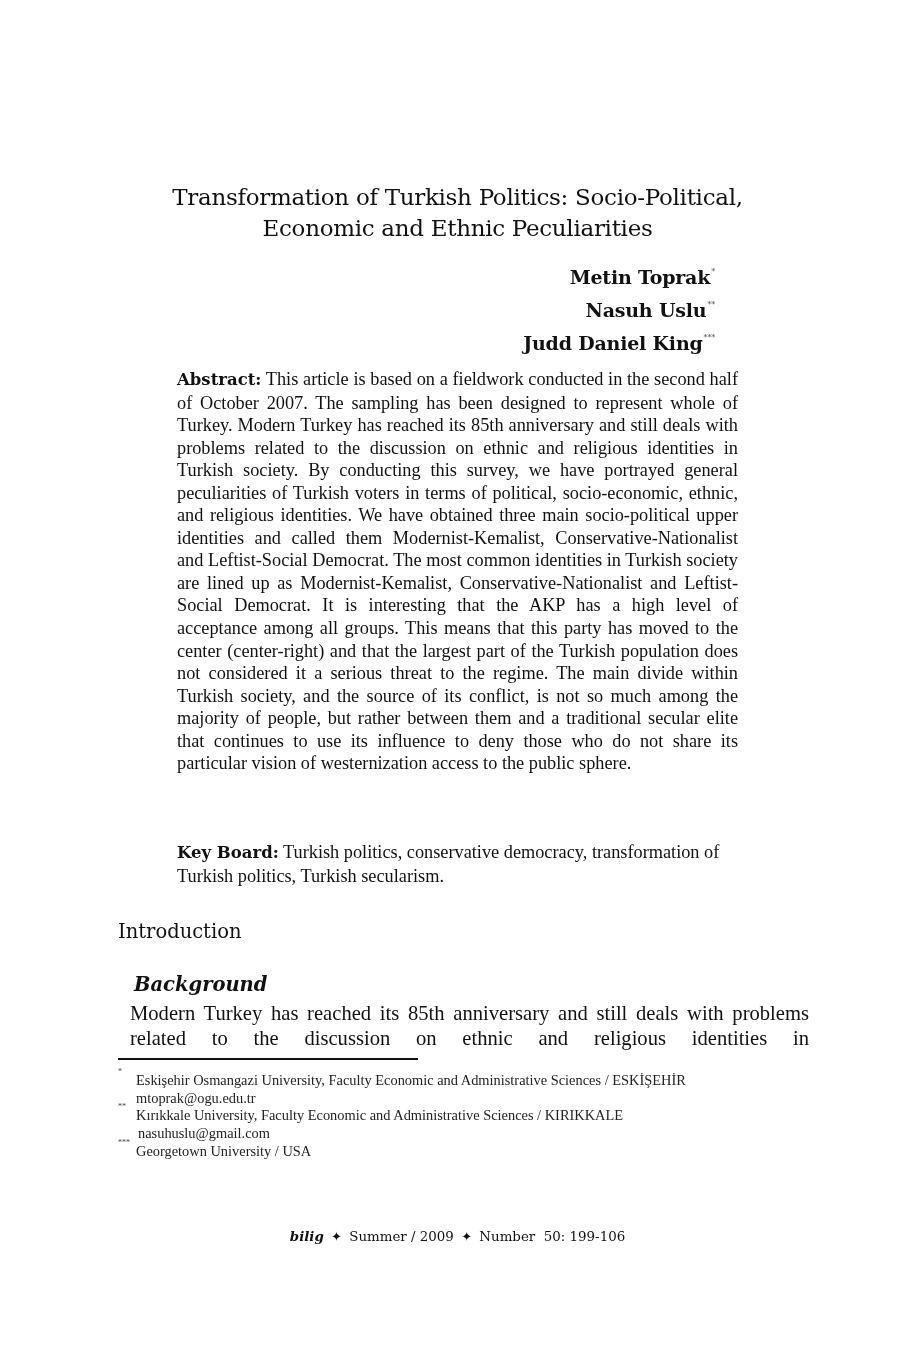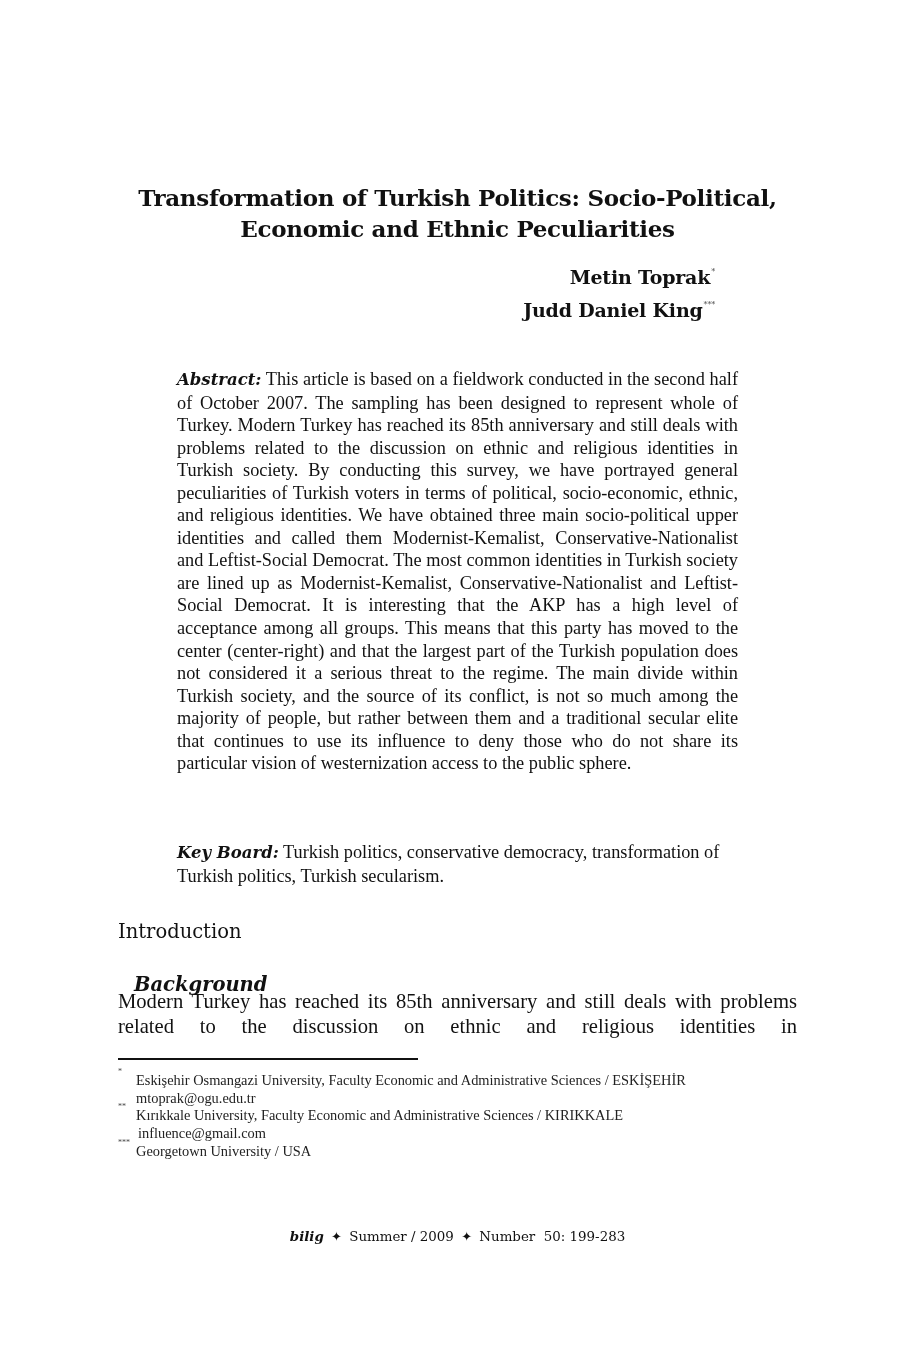--- a/index.html
+++ b/index.html
@@ -1,52 +1,52 @@
 <!DOCTYPE html>
 <html><head>
 <meta charset="utf-8">
 <style>
   html, body { margin: 0; padding: 0; background: #ffffff; }
   body { width: 915px; height: 1359px; position: relative; overflow: hidden; color: #111; }
   .page { position: absolute; left: 0; top: 0; width: 915px; height: 1359px; }
   .title {
     position: absolute; left: 100px; width: 715px; top: 182px;
-    text-align: center; font-family: "DejaVu Serif", serif; font-weight: bold;
+    text-align: center; font-family: "DejaVu Serif", serif; font-weight: normal;
     font-size: 23px; line-height: 31px; letter-spacing: -0.3px; margin: 0;
   }
   .authors {
     position: absolute; left: 200px; width: 515px; top: 258px;
     text-align: right; font-family: "DejaVu Serif", serif; font-weight: bold;
     font-size: 19px; line-height: 27px; letter-spacing: -0.2px;
   }
   .authors .author { display: block; }
   .authors sup { font-size: 8px; font-weight: normal; vertical-align: 10px; color: #444; margin-left: 1px; }
   .abstract {
     position: absolute; left: 177px; width: 561px; top: 368px;
     font-family: "Liberation Serif", serif; font-size: 18.3px; line-height: 22.55px;
     text-align: justify; margin: 0;
   }
   .abstract .label, .keywords .label {
-    font-family: "DejaVu Serif", serif; font-weight: bold; font-style: italic; font-size: 16.5px;
+    font-family: "DejaVu Serif", serif; font-weight: bold; font-size: 16.5px;
   }
   .keywords {
     position: absolute; left: 177px; width: 561px; top: 841px;
     font-family: "Liberation Serif", serif; font-size: 18.3px; line-height: 22.5px;
     margin: 0; text-align: left;
   }
   .h-intro {
     position: absolute; left: 118px; top: 918px; margin: 0;
     font-family: "DejaVu Serif", serif; font-weight: normal; font-size: 19.5px; line-height: 28px;
   }
   .h-background {
     position: absolute; left: 118px; top: 955px; margin: 16px;
     font-family: "DejaVu Serif", serif; font-weight: bold; font-style: italic; font-size: 19.5px; line-height: 28px;
   }
   .body-text {
-    position: absolute; left: 118px; width: 679px; top: 989px; margin: 0;
+    position: absolute; left: 118px; width: 679px; top: 989px; margin: 12px;
     font-family: "Liberation Serif", serif; font-size: 20.6px; line-height: 25px;
     text-align: justify; text-align-last: justify;
   }
   .fn-rule {
     position: absolute; left: 118px; top: 1058px; width: 300px; height: 0;
     border-top: 2px solid #111;
   }
   .footnotes {
     position: absolute; left: 118px; top: 1072px; width: 700px;
     font-family: "Liberation Serif", serif; font-size: 14.4px; line-height: 17.7px; color: #222;
@@ -67,20 +67,21 @@
 
 <div class="page">
 
   <h1 class="title">
     <span>Transformation of Turkish Politics: Socio-Political,</span><br>
     <span>Economic and Ethnic Peculiarities</span>
   </h1>
 
   <div class="authors">
     <span class="author"><span>Metin Toprak</span><sup>*</sup></span>
+    <span class="author"><span>Nasuh Uslu</span><sup>**</sup></span>
     <span class="author"><span>Judd Daniel King</span><sup>***</sup></span>
   </div>
 
   <p class="abstract"><span class="label">Abstract:</span> <span>This article is based on a fieldwork conducted in the second half of October 2007. The sampling has been designed to represent whole of Turkey. Modern Turkey has reached its 85th anniversary and still deals with problems related to the discussion on ethnic and religious identities in Turkish society. By conducting this survey, we have portrayed general peculiarities of Turkish voters in terms of political, socio-economic, ethnic, and religious identities. We have obtained three main socio-political upper identities and called them Modernist-Kemalist, Conservative-Nationalist and Leftist-Social Democrat. The most common identities in Turkish society are lined up as Modernist-Kemalist, Conservative-Nationalist and Leftist-Social Democrat. It is interesting that the AKP has a high level of acceptance among all groups. This means that this party has moved to the center (center-right) and that the largest part of the Turkish population does not considered it a serious threat to the regime. The main divide within Turkish society, and the source of its conflict, is not so much among the majority of people, but rather between them and a traditional secular elite that continues to use its influence to deny those who do not share its particular vision of westernization access to the public sphere.</span></p>
 
   <p class="keywords"><span class="label">Key Board:</span> <span>Turkish politics, conservative democracy, transformation of Turkish politics, Turkish secularism.</span></p>
 
   <h2 class="h-intro">Introduction</h2>
   <h3 class="h-background">Background</h3>
 
@@ -90,31 +91,31 @@
 
   <div class="footnotes">
     <div class="fn">
       <span class="mark">*</span>
       <span class="line">Eskişehir Osmangazi University, Faculty Economic and Administrative Sciences / ESKİŞEHİR</span>
       <span class="line">mtoprak@ogu.edu.tr</span>
     </div>
     <div class="fn">
       <span class="mark">**</span>
       <span class="line">Kırıkkale University, Faculty Economic and Administrative Sciences / KIRIKKALE</span>
-      <span class="line email2">influence@gmail.com</span>
+      <span class="line email2">nasuhuslu@gmail.com</span>
     </div>
     <div class="fn">
       <span class="mark">***</span>
       <span class="line">Georgetown University / USA</span>
     </div>
   </div>
 
   <div class="footer">
     <div>
       <span class="journal">bilig</span>
       <span class="sep">✦</span>
       <span>Summer / 2009</span>
       <span class="sep">✦</span>
-      <span style="white-space:pre">Number  50: 199-283</span>
+      <span style="white-space:pre">Number  50: 199-106</span>
     </div>
   </div>
 
 </div>
 
 </body></html>

